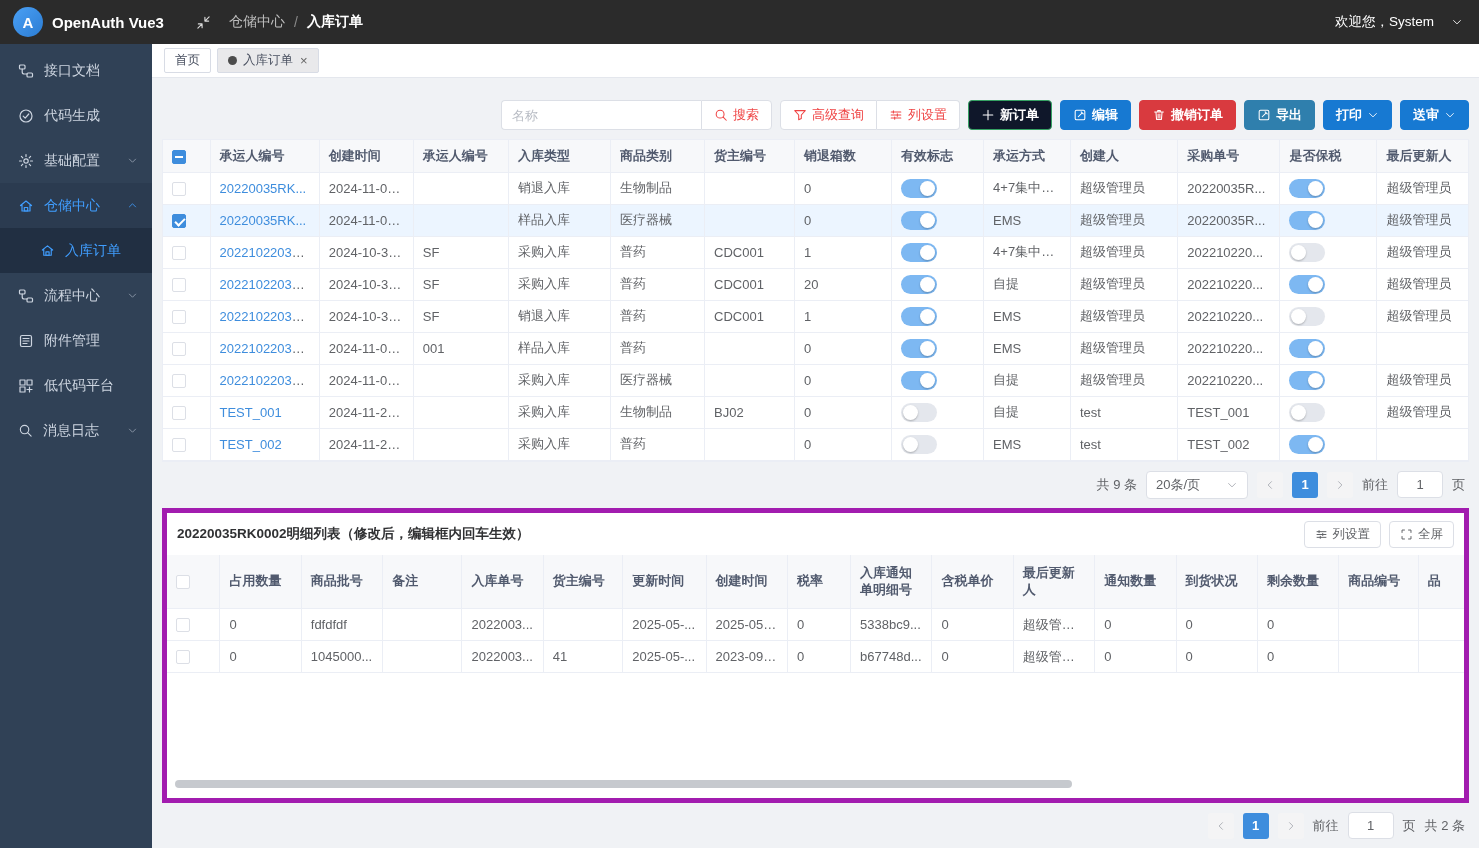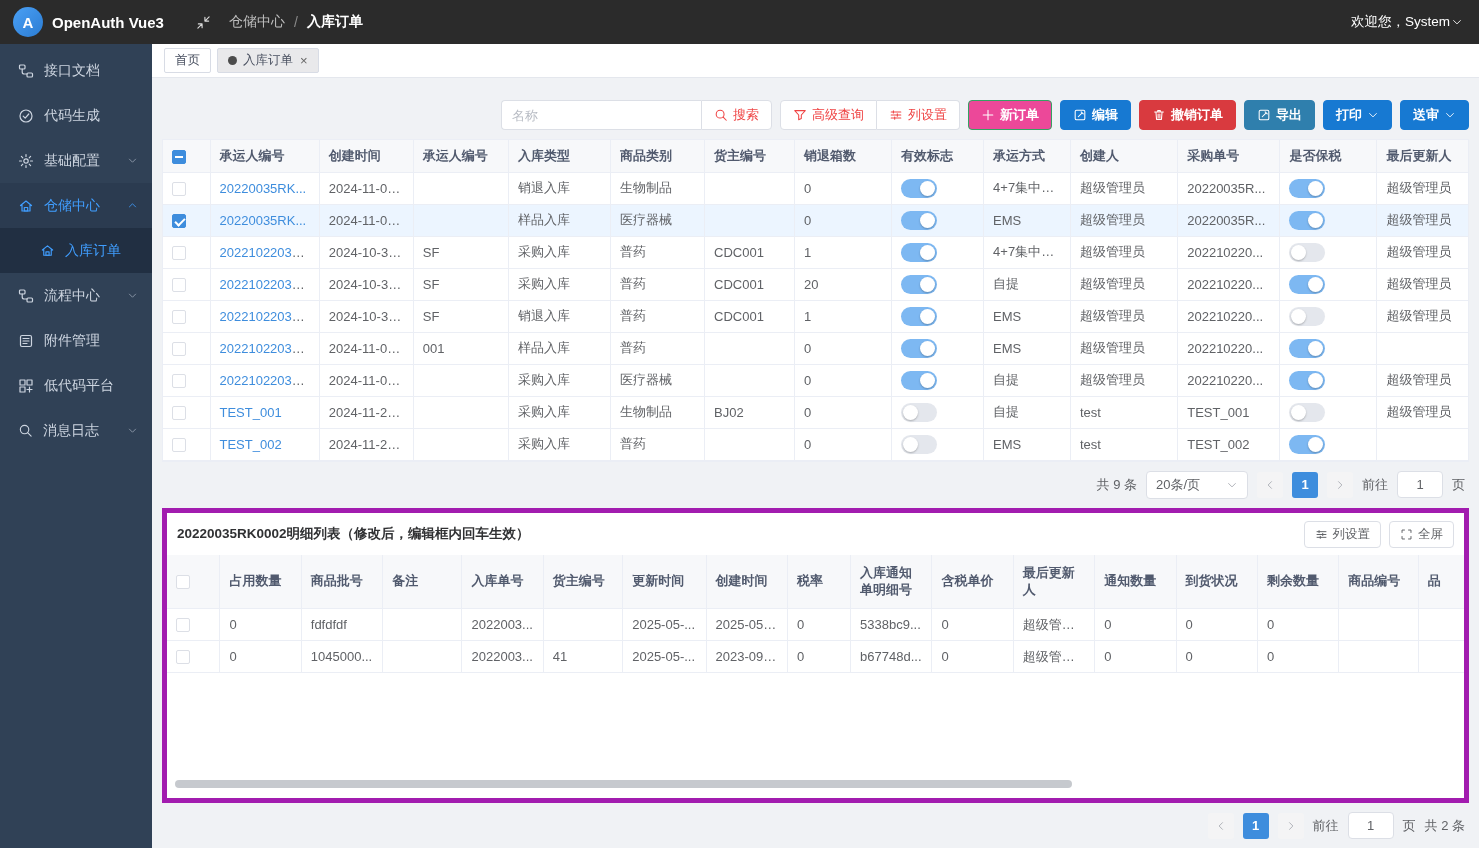--- a/index.html
+++ b/index.html
@@ -16,21 +16,21 @@
   .topbar { height:44px; background:#2b2b2b; display:flex; align-items:center; color:#fff; }
   .logo-area { width:180px; flex-shrink:0; display:flex; align-items:center; gap:9px; padding-left:13px; }
   .logo-circle { width:30px; height:30px; border-radius:50%; background:linear-gradient(135deg,#4aa0f5,#2b7cd3);
     display:flex; align-items:center; justify-content:center; color:#fff; font-weight:bold; font-size:15px; }
   .app-title { font-weight:bold; font-size:15px; white-space:nowrap; }
   .collapse-btn { margin-left:16px; color:#dcdcdc; cursor:pointer; }
   .breadcrumb { margin-left:18px; font-size:14px; display:flex; align-items:center; }
   .bc-parent { color:#bfbfbf; }
   .bc-sep { color:#8a8a8a; margin:0 9px; }
   .bc-current { color:#fff; font-weight:bold; }
-  .top-right { margin-left:auto; padding-right:16px; display:flex; align-items:center; gap:1px; font-size:13.5px; cursor:pointer; }
+  .top-right { margin-left:auto; padding-right:16px; display:flex; align-items:center; gap:17px; font-size:13.5px; cursor:pointer; }
 
   
   .layout { display:flex; height:804px; }
   .sidebar { width:152px; flex-shrink:0; background:#304156; color:#cdd5e0; padding-top:4px; overflow:hidden; }
   .side-item { height:45px; display:flex; align-items:center; gap:10px; padding:0 14px 0 18px; font-size:14px; cursor:pointer; white-space:nowrap; }
   .side-item .arrow { margin-left:auto; color:#97a2b3; }
   .side-item.active { color:#409eff; background:#2b3b50; }
   .side-item.active .arrow { color:#409eff; }
   .side-item.child { background:#212f42; padding-left:40px; color:#409eff; }
   .main { flex:1; display:flex; flex-direction:column; overflow:hidden; }
@@ -47,21 +47,21 @@
   .content { flex:1; padding:17px 10px 0; display:flex; flex-direction:column; overflow:hidden; }
   .toolbar { display:flex; justify-content:flex-end; align-items:center; gap:8px; padding:5px 0 9px; flex-shrink:0; }
   .search-group, .btn-group { display:flex; }
   input.search { width:200px; height:30px; border:1px solid #dcdfe6; border-right:none; border-radius:4px 0 0 4px; padding:0 10px; font-size:13px; color:#606266; outline:none; }
   input.search::placeholder { color:#b8bcc4; }
   .btn { height:30px; padding:0 12px; border:1px solid #dcdfe6; background:#fff; color:#ef4444; font-size:13px;
     display:inline-flex; align-items:center; gap:5px; cursor:pointer; border-radius:4px; white-space:nowrap; }
   .search-group .btn { border-radius:0 4px 4px 0; }
   .btn-group .btn:first-child { border-radius:4px 0 0 4px; }
   .btn-group .btn:last-child { border-radius:0 4px 4px 0; border-left:none; }
-  .btn-success { background:#ec4899; border-color:#35a163; color:#fff; font-weight:bold; }
+  .btn-success { background:#0f172a; border-color:#35a163; color:#fff; font-weight:bold; }
   .btn-primary { background:#1779d2; border-color:#1779d2; color:#fff; font-weight:bold; }
   .btn-danger  { background:#d93a3f; border-color:#d93a3f; color:#fff; font-weight:bold; }
   .btn-steel   { background:#2f7fad; border-color:#2f7fad; color:#fff; font-weight:bold; }
 
   
   .table-card { background:#fff; border:1px solid #ebeef5; flex-shrink:0; }
   table { border-collapse:collapse; table-layout:fixed; width:100%; }
   th,td { border-bottom:1px solid #ebeef5; border-right:1px solid #ebeef5; padding:0 9px; text-align:left;
     overflow:hidden; white-space:nowrap; text-overflow:ellipsis; font-size:13px; }
   th:last-child, td:last-child { border-right:none; }

